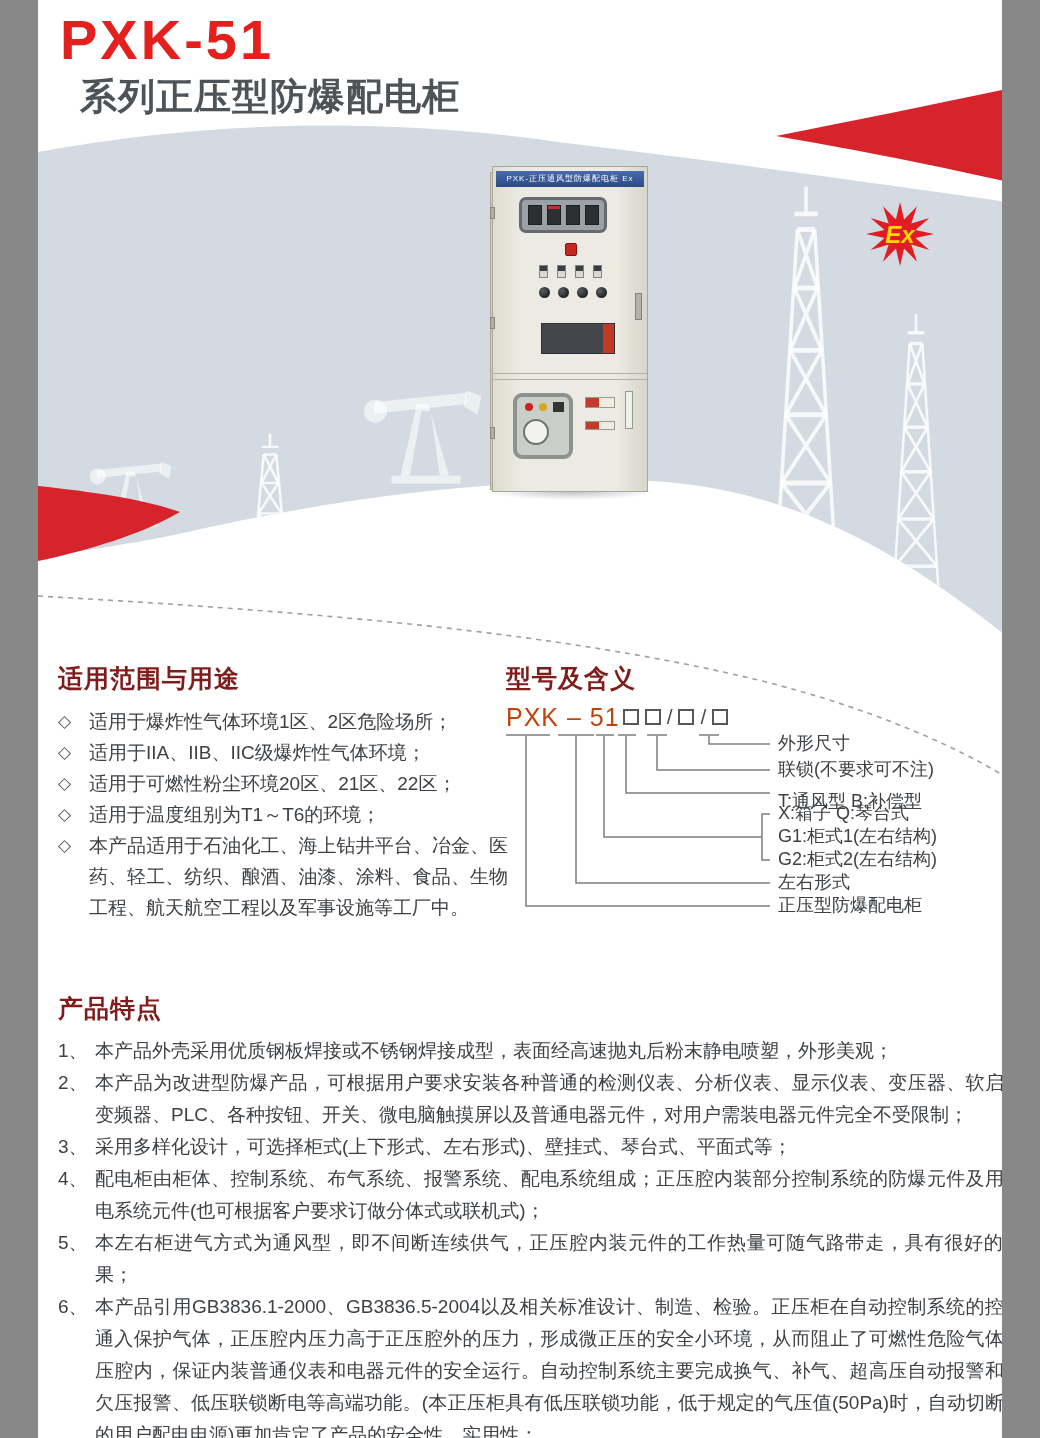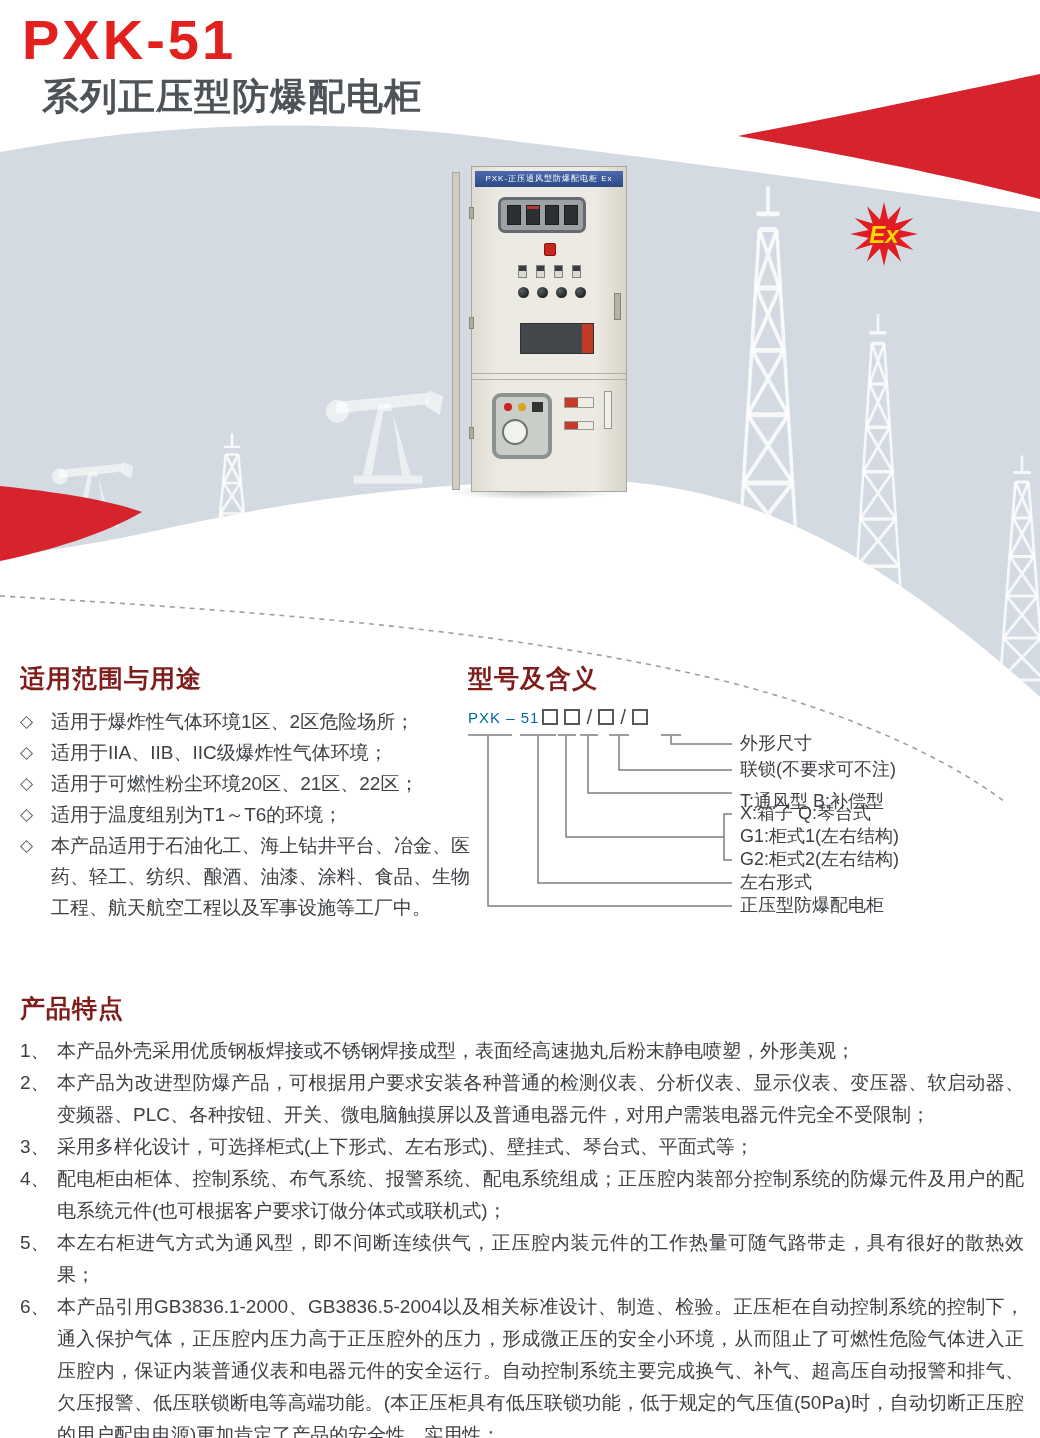--- a/index.html
+++ b/index.html
@@ -1,33 +1,33 @@
 <!DOCTYPE html>
 <html><head>
 <meta charset="utf-8">
 <style>
   * { margin:0; padding:0; box-sizing:border-box; }
   html,body { background:#888; }
   .page {
-    position:relative; width:1040px; height:1438px; margin:0 auto;
+    position:relative; width:964px; height:1438px; margin:0 auto;
     background:#ffffff; overflow:hidden;
     font-family:"Liberation Sans","DejaVu Sans",sans-serif; color:#3d4145;
   }
   
   .brand { position:absolute; left:22px; top:12px; z-index:3; }
   .brand-title { font-size:56px; font-weight:bold; letter-spacing:3px; color:#e3201e; line-height:1.0; }
   .brand-subtitle { font-size:37px; font-weight:bold; letter-spacing:1px; color:#4d5357; margin-top:4px;margin-left:20px; }
   
   .bg { position:absolute; left:0; top:0; width:1040px; height:1438px; z-index:0; }
   
   .cabinet { position:absolute; left:448px; top:162px; width:172px; height:342px; z-index:2; }
   .cab-shadow { position:absolute; left:2px; top:322px; width:168px; height:16px; border-radius:50%;
     background:radial-gradient(ellipse at center, rgba(90,100,112,.38), rgba(90,100,112,0) 70%); }
   .cab-side { position:absolute; left:4px; top:10px; width:8px; height:318px; background:#cfccc1; border:1px solid #aaa79c; }
-  .cab-body { position:absolute; left:23px; top:4px; width:156px; height:326px;
+  .cab-body { position:absolute; left:6px; top:4px; width:156px; height:326px;
     background:linear-gradient(90deg,#dedbd1,#ecebe3 18%,#eceae2 80%,#d8d5ca); border:1px solid #a9a69a; }
   .cab-band { position:absolute; left:3px; top:4px; right:3px; height:16px; background:linear-gradient(#4a6aad,#2d4a86);
     color:#fff; font-size:8px; line-height:16px; text-align:center; letter-spacing:1px; white-space:nowrap; overflow:hidden; }
   .cab-window-top { position:absolute; left:26px; top:30px; width:88px; height:36px; background:#9ba1a5;
     border:3px solid #646a70; border-radius:7px; display:flex; gap:5px; justify-content:center; align-items:center; }
   .meter { width:14px; height:20px; background:#2c3033; border:1px solid #1c1f22; }
   .meter.red-mark { box-shadow:inset 0 3px 0 #b33; }
   .cab-pilot { position:absolute; left:72px; top:76px; width:12px; height:13px; background:#c8271f; border:1px solid #7e150f; border-radius:2px; }
   .cab-switchrow { position:absolute; left:46px; top:98px; display:flex; gap:9px; }
   .switch { width:9px; height:13px; background:#d9d8d2; border:1px solid #82837e; }
@@ -42,31 +42,31 @@
   .lw-btn-r { position:absolute; left:8px; top:6px; width:8px; height:8px; border-radius:50%; background:#c22; }
   .lw-btn-y { position:absolute; left:22px; top:6px; width:8px; height:8px; border-radius:50%; background:#d9a520; }
   .lw-box   { position:absolute; left:36px; top:5px; width:11px; height:10px; background:#333; }
   .lw-gauge { position:absolute; left:6px; top:22px; width:26px; height:26px; border-radius:50%; background:#f2f2ee; border:2px solid #6e736f; }
   .cab-label1 { position:absolute; left:92px; top:230px; width:30px; height:11px; background:linear-gradient(90deg,#c43b2c 45%,#efece4 45%); border:1px solid #9b9a90; }
   .cab-label2 { position:absolute; left:92px; top:254px; width:30px; height:9px; background:linear-gradient(90deg,#c43b2c 45%,#efece4 45%); border:1px solid #9b9a90; }
   .cab-vgauge { position:absolute; left:132px; top:224px; width:8px; height:38px; background:#eef0ea; border:1px solid #94998f; }
   .cab-handle { position:absolute; right:5px; top:126px; width:7px; height:27px; background:#b4b1a5; border:1px solid #83817a; }
   .hinge { position:absolute; left:-3px; width:5px; height:12px; background:#b0ada1; border:1px solid #8a877c; }
   
-  .ex-badge { position:absolute; left:848px; top:200px; width:72px; height:68px; z-index:2; }
+  .ex-badge { position:absolute; left:826px; top:200px; width:72px; height:68px; z-index:2; }
   
   .section-title { font-size:25px; font-weight:bold; color:#7f1d1d; letter-spacing:1px; }
   .usage { position:absolute; left:20px; top:662px; width:450px; z-index:3; }
   .usage .rows { margin-top:11px; }
   .u-row { display:flex; font-size:19px; line-height:31px; color:#3d4145; }
   .u-bullet { flex:none; width:31px; font-size:17px; color:#55595d; }
   .u-text { flex:1; text-align:justify; }
   .model { position:absolute; left:468px; top:662px; width:560px; height:270px; z-index:3; }
   .model-line { position:absolute; left:0px; top:44px; display:flex; align-items:center; height:22px; }
-  .model-code { font-size:15px; color:#0369a1; letter-spacing:1px; white-space:pre; }
+  .model-code { font-size:25px; color:#c2410c; letter-spacing:1px; white-space:pre; }
   .model-box { width:16px; height:16px; border:2px solid #55585b; margin:0 3px; display:inline-block; }
   .model-slash { font-size:21px; color:#494d50; margin:0 3px; }
   .model-svg { position:absolute; left:0; top:0; width:560px; height:270px; }
   .model-label { position:absolute; left:272px; font-size:18px; line-height:19px; color:#3d4145; white-space:nowrap;text-align:center; }
   .features { position:absolute; left:20px; top:992px; width:1004px; z-index:3; }
   .features .rows { margin-top:10px; }
   .f-row { display:flex; font-size:19px; line-height:32px; color:#3d4145; }
   .f-num { flex:none; width:37px; }
   .f-text { flex:1; text-align:justify; }
 </style>

